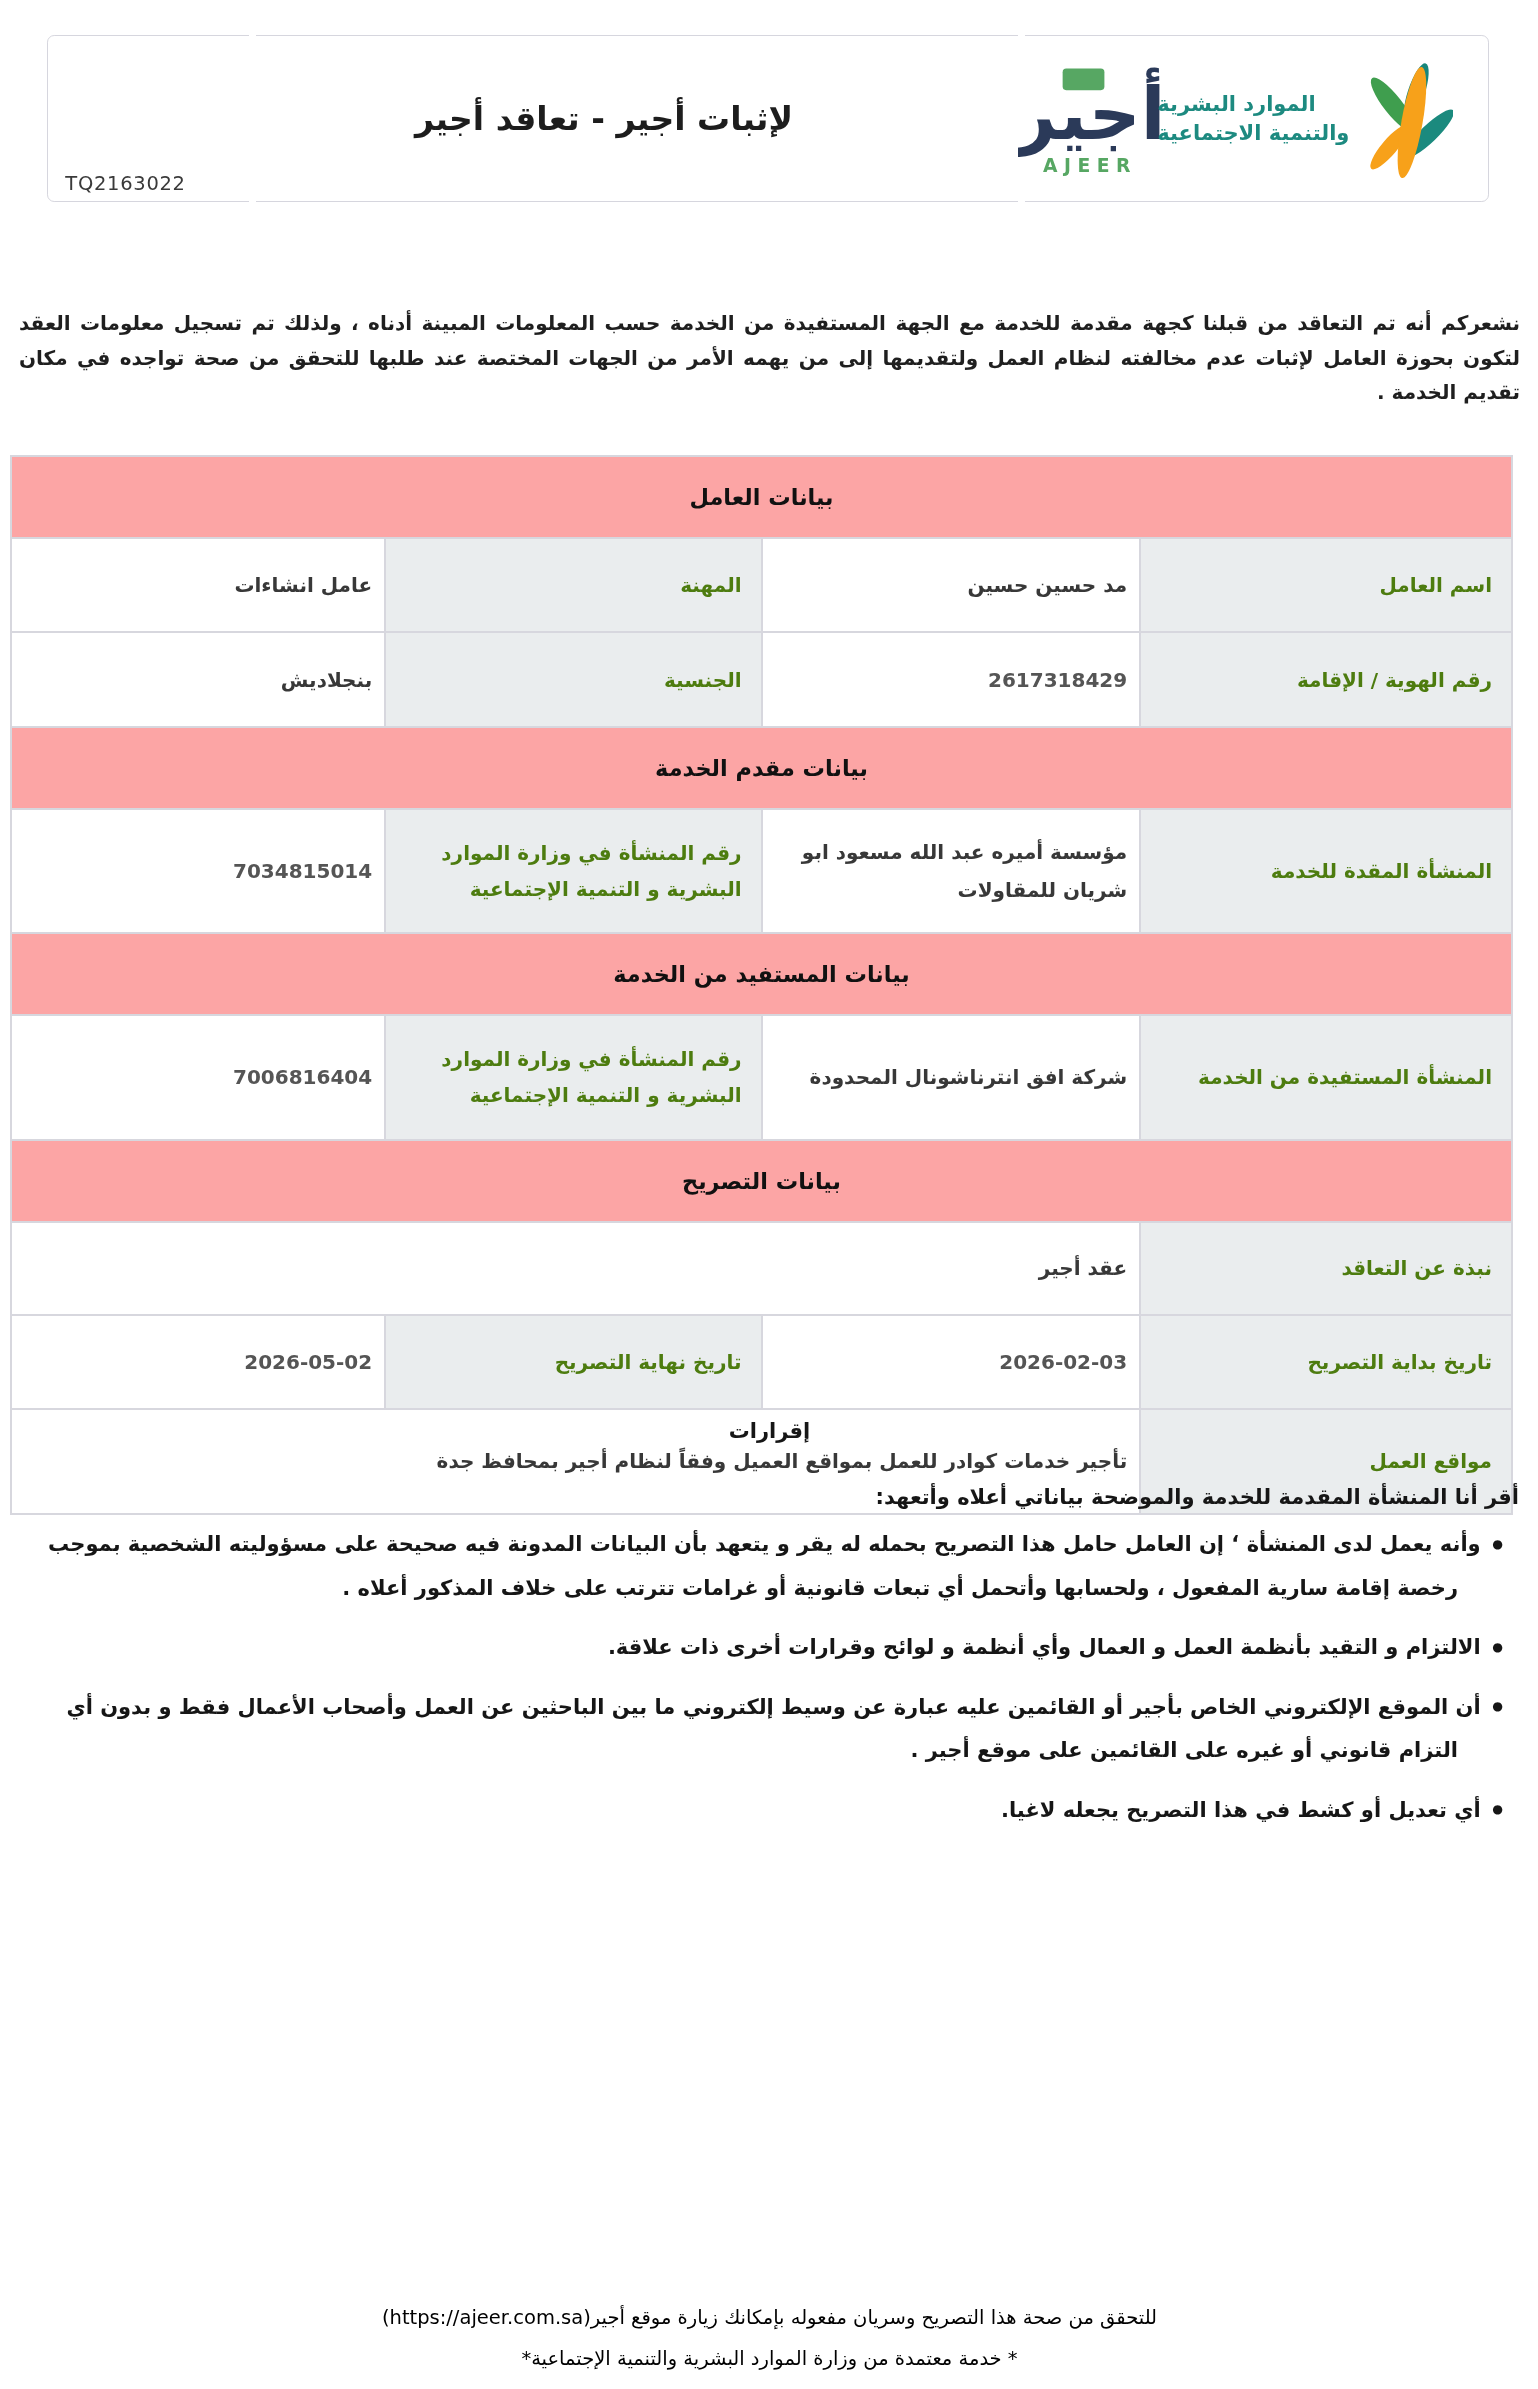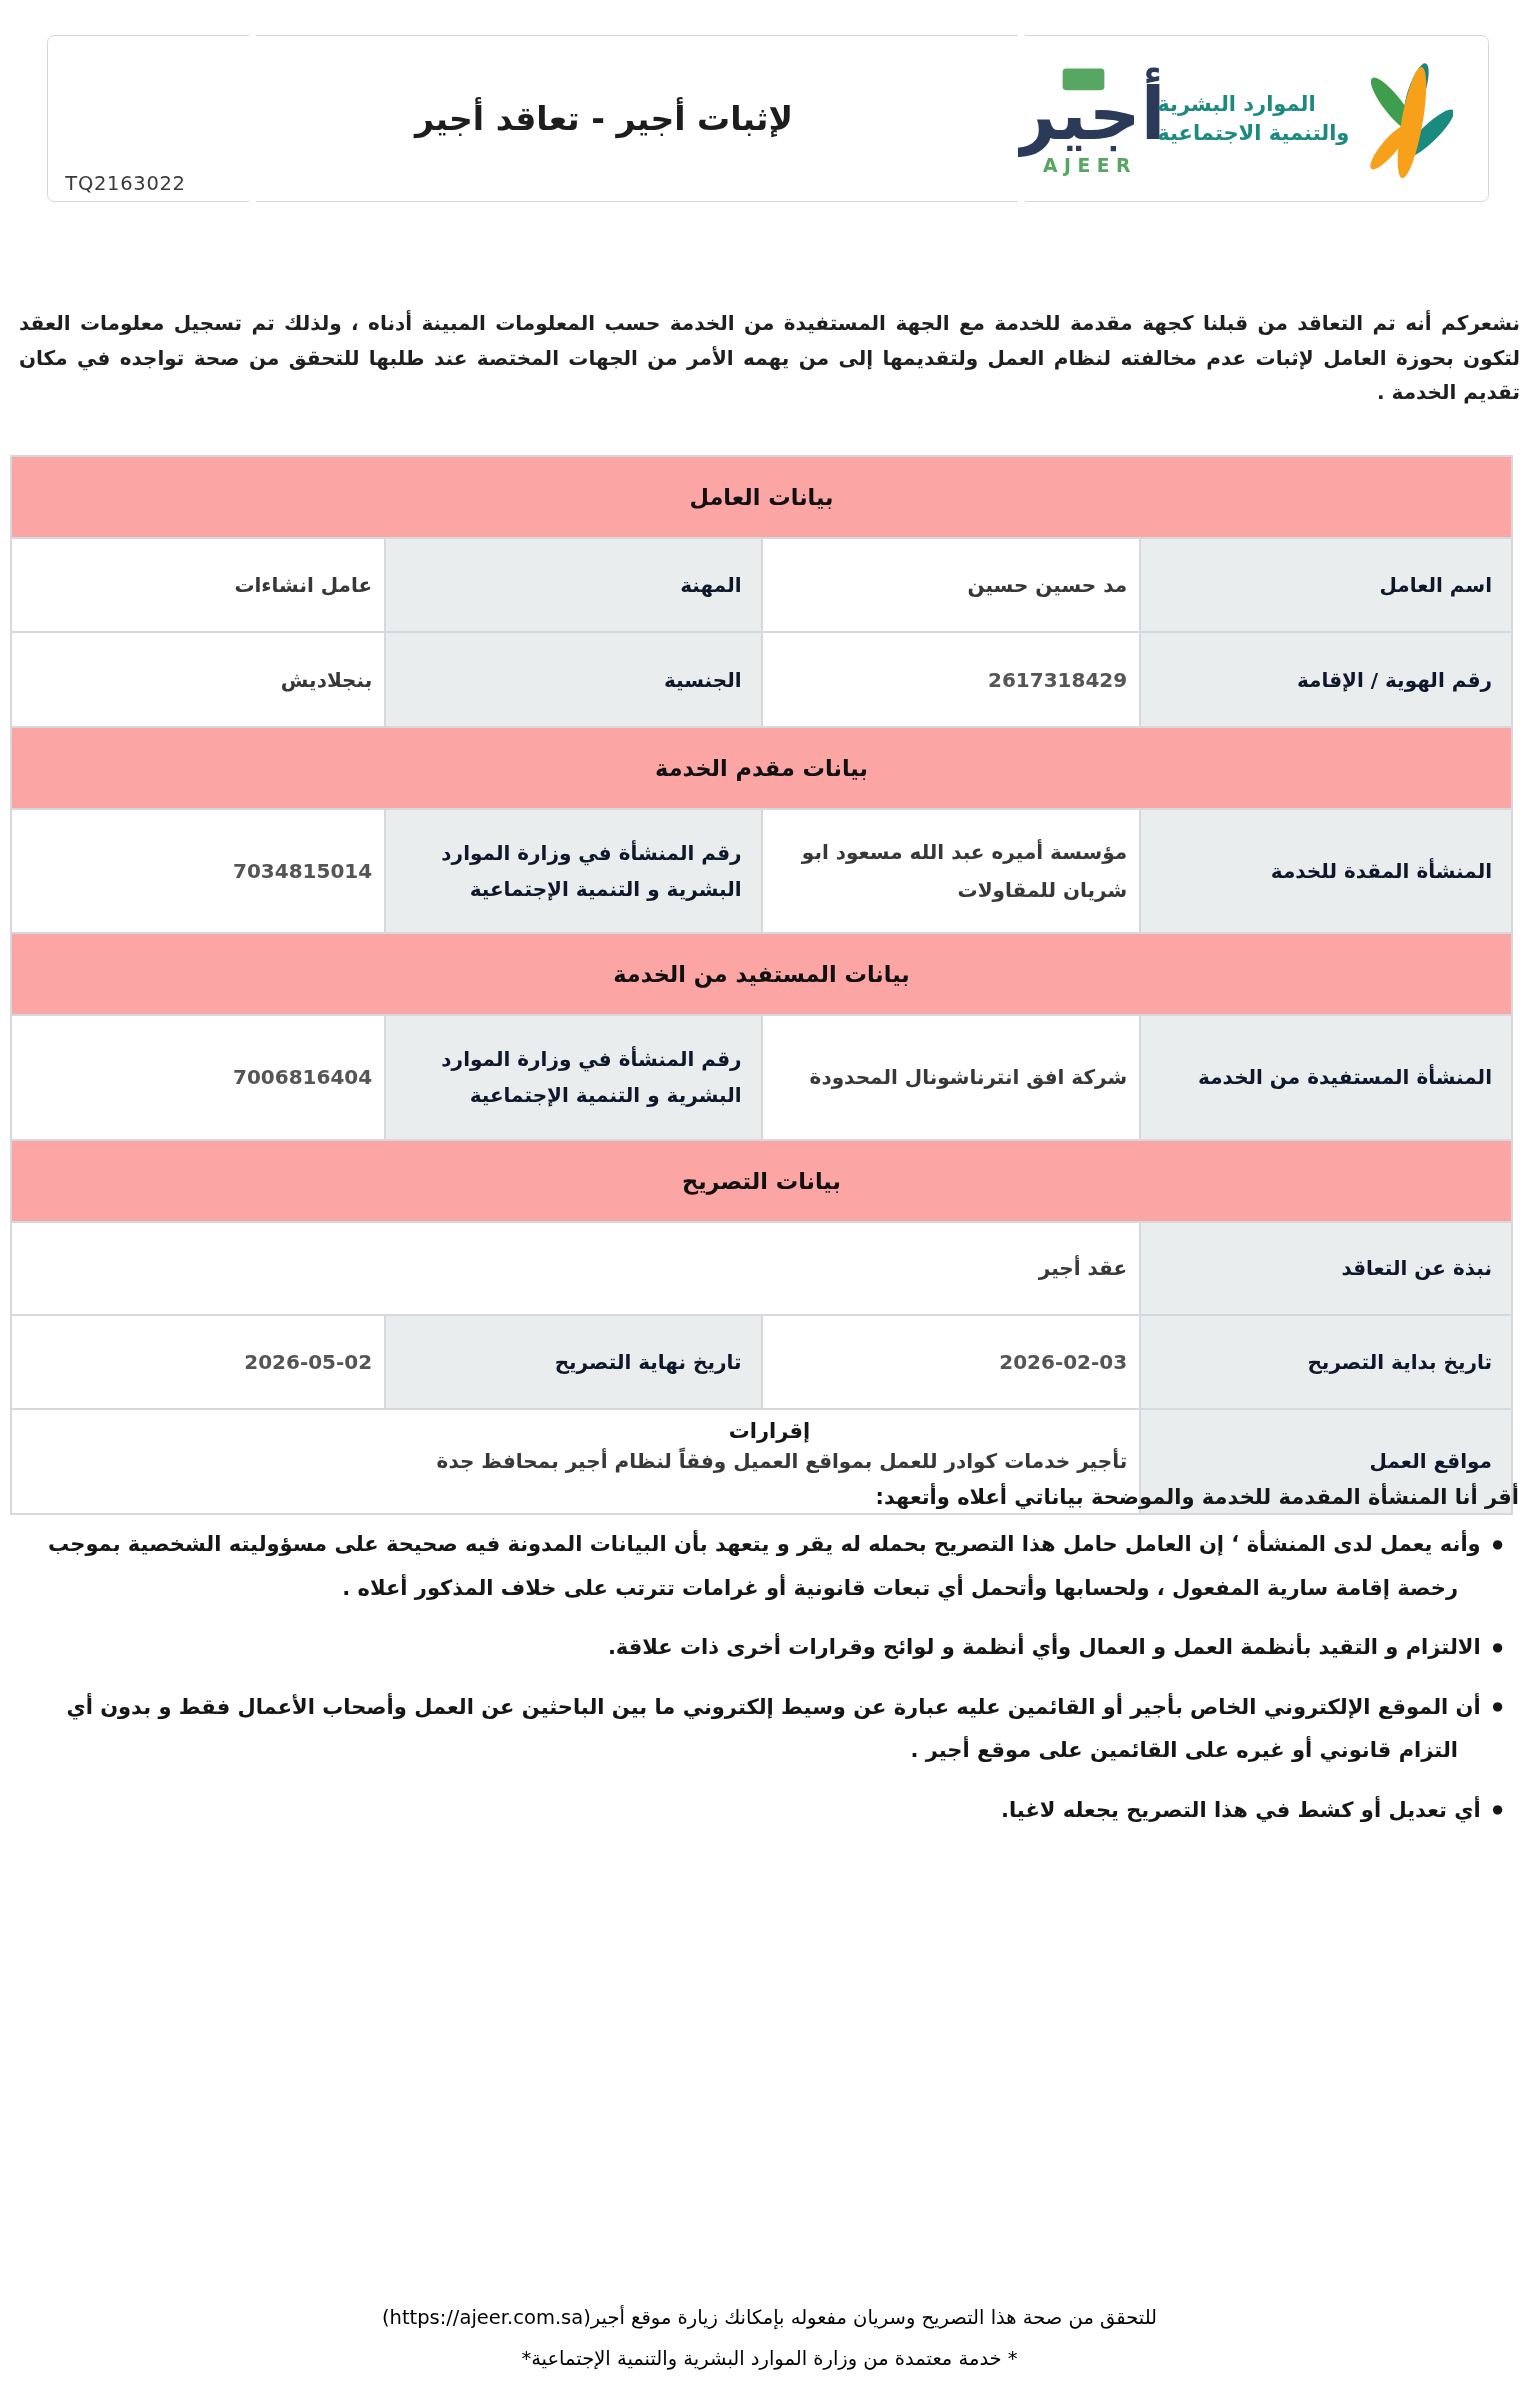--- a/index.html
+++ b/index.html
@@ -27,21 +27,21 @@
   .intro{position:absolute;top:306px;right:19px;left:19px;direction:rtl;
          text-align:justify;font-size:20px;font-weight:bold;line-height:1.73;
          color:#1f1f1f;}
 
   
   .data-table{position:absolute;top:455px;left:10px;width:1503px;
               border-collapse:collapse;direction:rtl;table-layout:fixed;}
   .data-table td{border:2.2px solid #d7d7de;vertical-align:middle;}
   td.band{background:#fca5a5;text-align:center;font-weight:bold;font-size:22.4px;
           color:#111;height:78px;}
-  td.lbl{background:#eaedee;font-weight:bold;font-size:20px;color:#0f172a;
+  td.lbl{background:#eaedee;font-weight:bold;font-size:20px;color:#4d7c0f;
          text-align:right;padding:7.2px 19px;line-height:1.8;}
   td.val{background:#fff;font-weight:bold;font-size:20px;color:#383838;
          padding:7.2px 11.6px;line-height:1.9;}
   td.val .num{color:#555;font-weight:bold;}
   .ltr{direction:ltr;unicode-bidi:isolate;}
   tr.r-worker td{height:78px;}
   tr.r-est td{height:108px;}
   tr.r-brief td{height:77px;}
   tr.r-dates td{height:78px;}
   tr.r-loc td{height:88px;}

